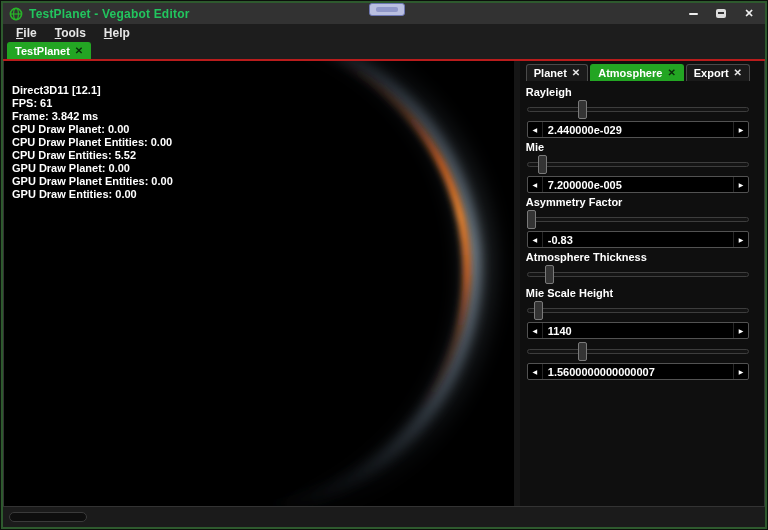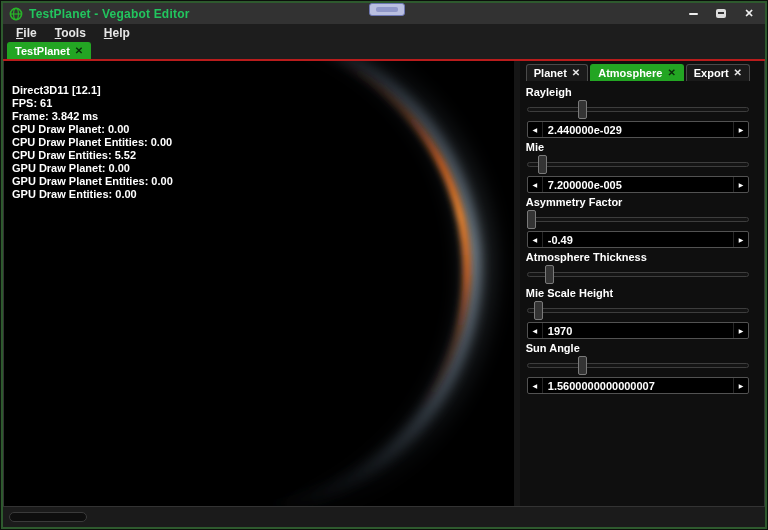--- a/index.html
+++ b/index.html
@@ -232,45 +232,44 @@
     </div>
   </div>
             <div class="ctl-section">
     <div class="ctl-label">Asymmetry Factor</div>
     <div class="slider">
       <div class="slider-track"></div>
       <div class="slider-handle" style="left: calc(2% - 4px);"></div>
     </div>
     <div class="spinbox">
       <span class="spin-arrow left">◀</span>
-      <span class="spin-value">-0.49</span>
+      <span class="spin-value">-0.83</span>
       <span class="spin-arrow right">▶</span>
     </div>
   </div>
             <div class="ctl-section">
     <div class="ctl-label">Atmosphere Thickness</div>
     <div class="slider">
       <div class="slider-track"></div>
       <div class="slider-handle" style="left: calc(10% - 4px);"></div>
     </div>
   </div>
             <div class="ctl-section">
     <div class="ctl-label">Mie Scale Height</div>
     <div class="slider">
       <div class="slider-track"></div>
       <div class="slider-handle" style="left: calc(5% - 4px);"></div>
     </div>
     <div class="spinbox">
       <span class="spin-arrow left">◀</span>
-      <span class="spin-value">1970</span>
-      <span class="spin-arrow right">▶</span>
-    </div>
-  </div>
-            <div class="ctl-section">
-    <div class="ctl-label">Sun Angle</div>
+      <span class="spin-value">1140</span>
+      <span class="spin-arrow right">▶</span>
+    </div>
+  </div>
+            <div class="ctl-section">
     <div class="slider">
       <div class="slider-track"></div>
       <div class="slider-handle" style="left: calc(25% - 4px);"></div>
     </div>
     <div class="spinbox">
       <span class="spin-arrow left">◀</span>
       <span class="spin-value">1.5600000000000007</span>
       <span class="spin-arrow right">▶</span>
     </div>
   </div>

